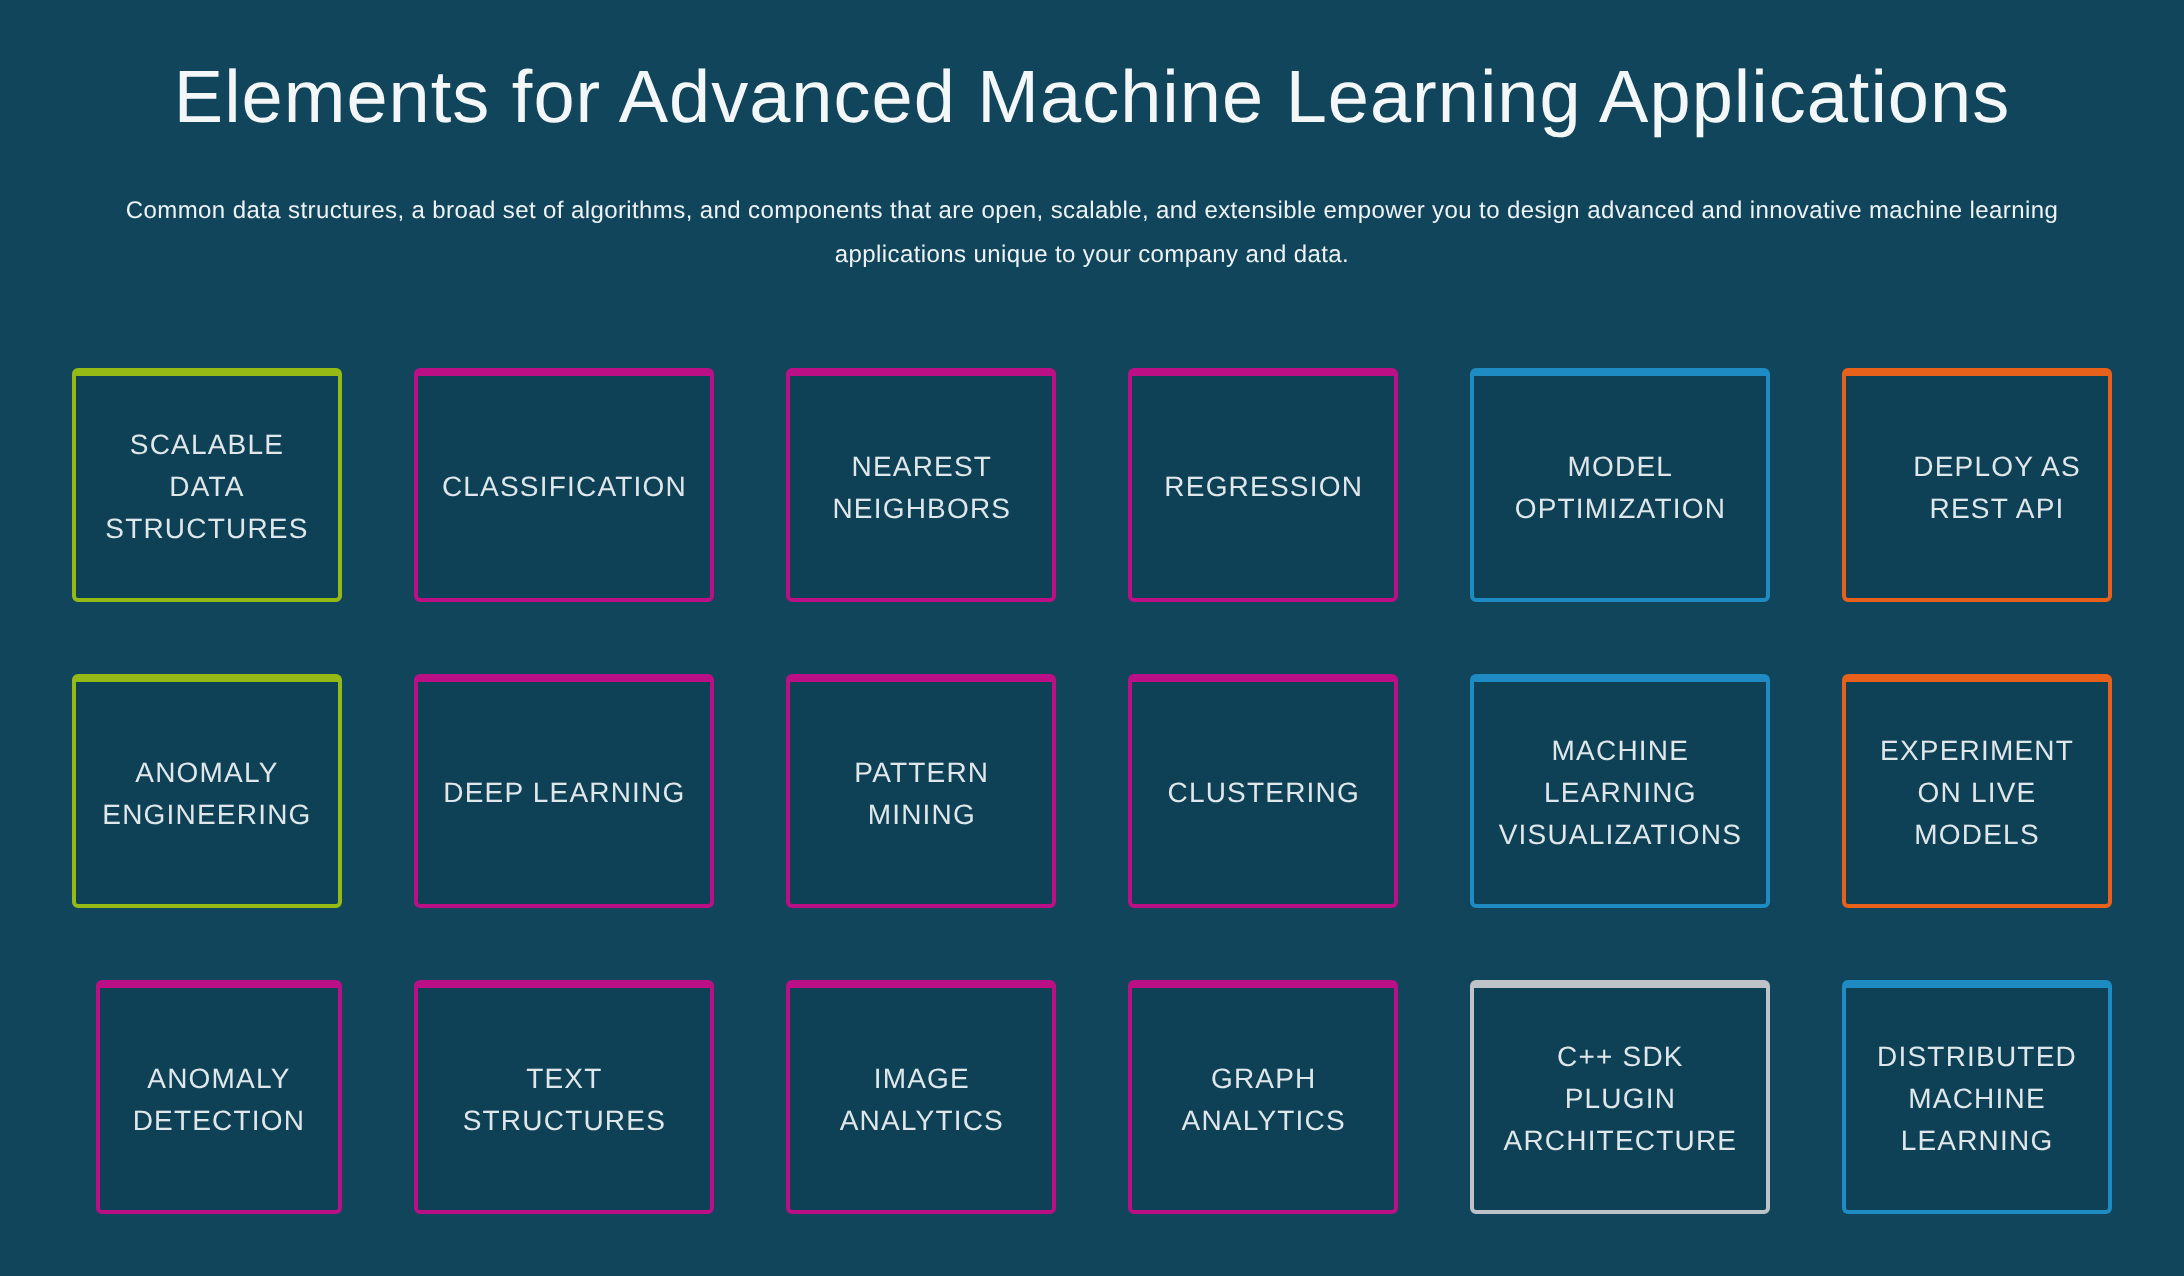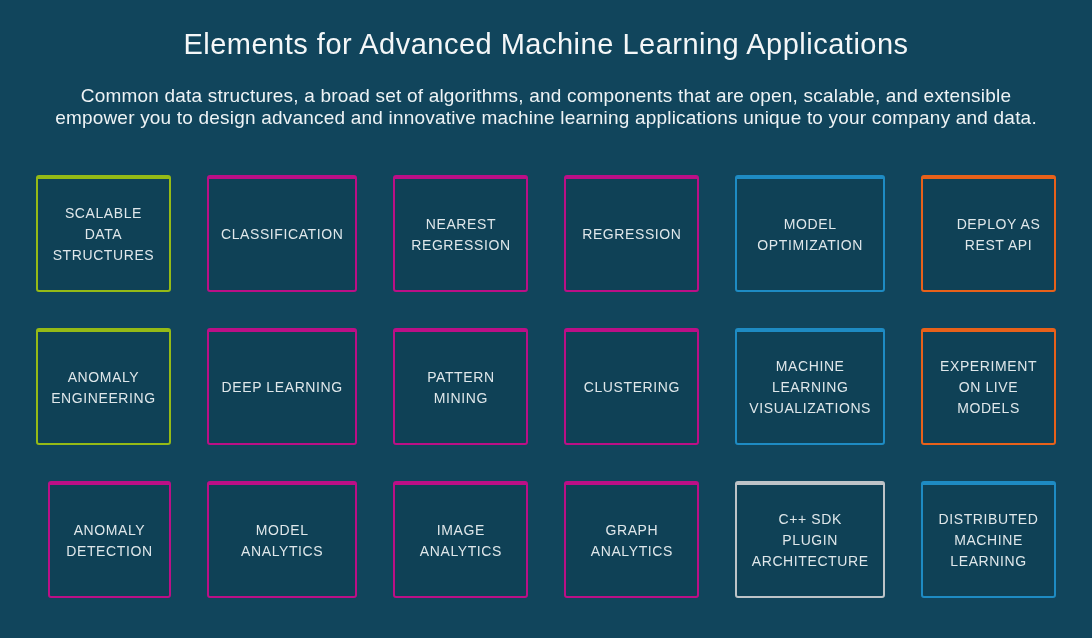--- a/index.html
+++ b/index.html
@@ -13,29 +13,29 @@
     background: #11455c;
     font-family: "Liberation Sans", "DejaVu Sans", sans-serif;
     -webkit-font-smoothing: antialiased;
   }
   .hero {
     text-align: center;
     padding-top: 28px;
   }
   .hero h1 {
     margin: 0;
-    font-size: 29px;
+    font-size: 37px;
     font-weight: 300;
     letter-spacing: 0.5px;
     color: #f4f7f8;
   }
   .hero p {
     margin: 24px auto 0;
     max-width: 1010px;
-    font-size: 19px;
+    font-size: 12px;
     line-height: 22px;
     font-weight: 300;
     letter-spacing: 0.2px;
     color: #eef3f5;
   }
   .grid {
     margin: 46px 36px 0;
     display: grid;
     grid-template-columns: repeat(6, 1fr);
     column-gap: 30px;
@@ -75,21 +75,21 @@
 <div class="grid">
   <div class="tile" style="border-color: rgb(149, 186, 22);">
     <span class="tile-label">SCALABLE DATA STRUCTURES</span>
   </div>
 
   <div class="tile" style="border-color: rgb(187, 15, 134);">
     <span class="tile-label">CLASSIFICATION</span>
   </div>
 
   <div class="tile" style="border-color: rgb(187, 15, 134);">
-    <span class="tile-label">NEAREST REGRESSION</span>
+    <span class="tile-label">NEAREST NEIGHBORS</span>
   </div>
 
   <div class="tile" style="border-color: rgb(187, 15, 134);">
     <span class="tile-label">REGRESSION</span>
   </div>
 
   <div class="tile" style="border-color: rgb(30, 139, 195);">
     <span class="tile-label">MODEL OPTIMIZATION</span>
   </div>
 
@@ -119,21 +119,21 @@
 
   <div class="tile" style="border-color: rgb(232, 97, 26);">
     <span class="tile-label">EXPERIMENT ON LIVE MODELS</span>
   </div>
 
   <div class="tile" style="border-color: rgb(187, 15, 134); margin-left: 12px;">
     <span class="tile-label">ANOMALY DETECTION</span>
   </div>
 
   <div class="tile" style="border-color: rgb(187, 15, 134);">
-    <span class="tile-label">MODEL ANALYTICS</span>
+    <span class="tile-label">TEXT STRUCTURES</span>
   </div>
 
   <div class="tile" style="border-color: rgb(187, 15, 134);">
     <span class="tile-label">IMAGE ANALYTICS</span>
   </div>
 
   <div class="tile" style="border-color: rgb(187, 15, 134);">
     <span class="tile-label">GRAPH ANALYTICS</span>
   </div>
 

